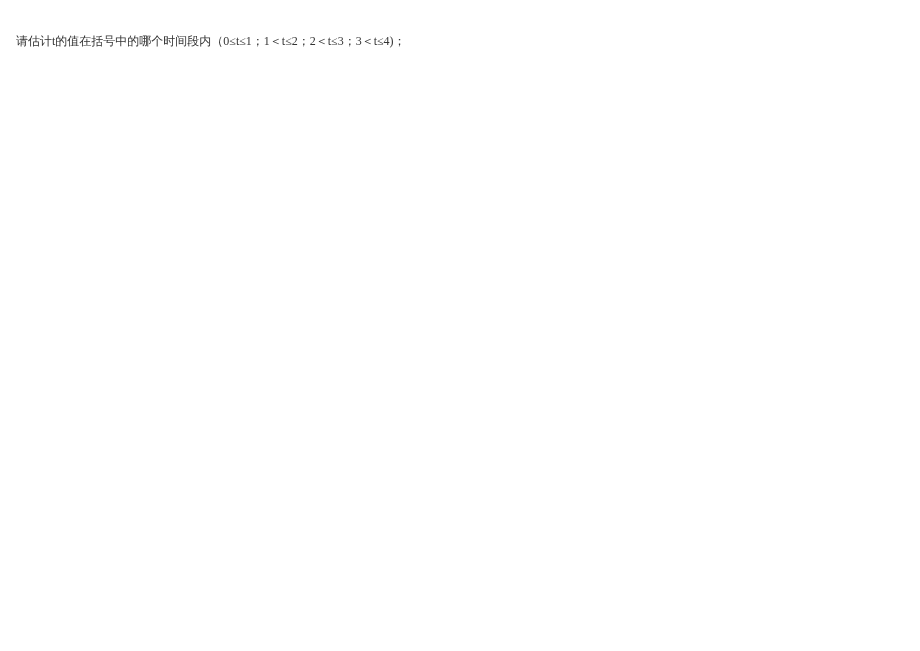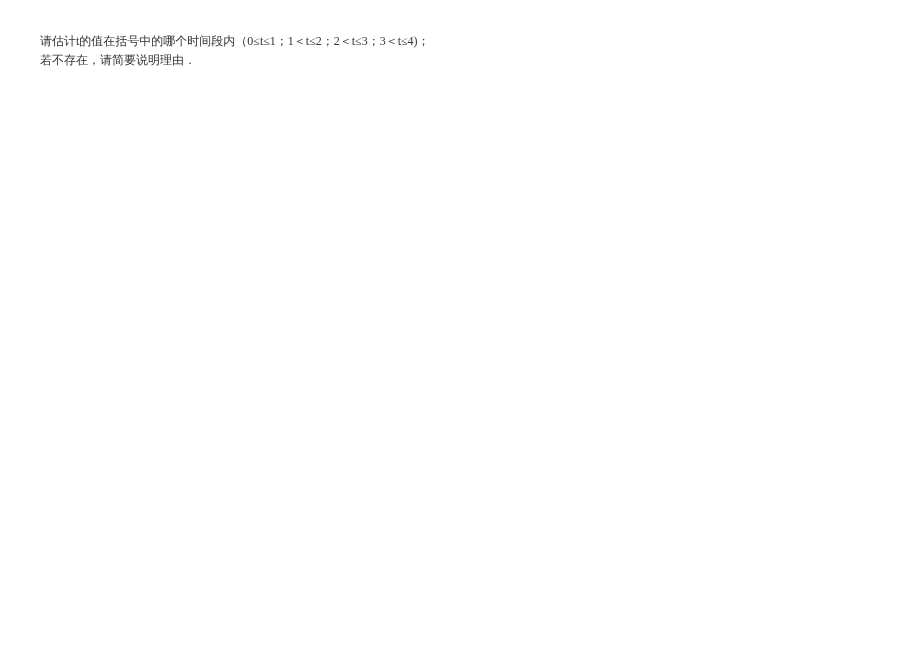--- a/index.html
+++ b/index.html
@@ -7,25 +7,24 @@
       padding: 0;
       width: 920px;
       height: 651px;
       background: #ffffff;
       font-family: "SimSun", "宋体", serif;
       font-size: 12px;
       color: #333333;
       line-height: 1.6;
     }
     .content {
-      padding: 32px 40px;
+      padding: 32px 16px;
     }
     .line {
       display: block;
     }
   </style>
 </head>
 <body>
 
 <div class="content">
   <span class="line">请估计t的值在括号中的哪个时间段内（0≤t≤1；1＜t≤2；2＜t≤3；3＜t≤4)；</span>
-  <span class="line">若不存在，请简要说明理由．</span>
 </div>
 
 </body></html>

